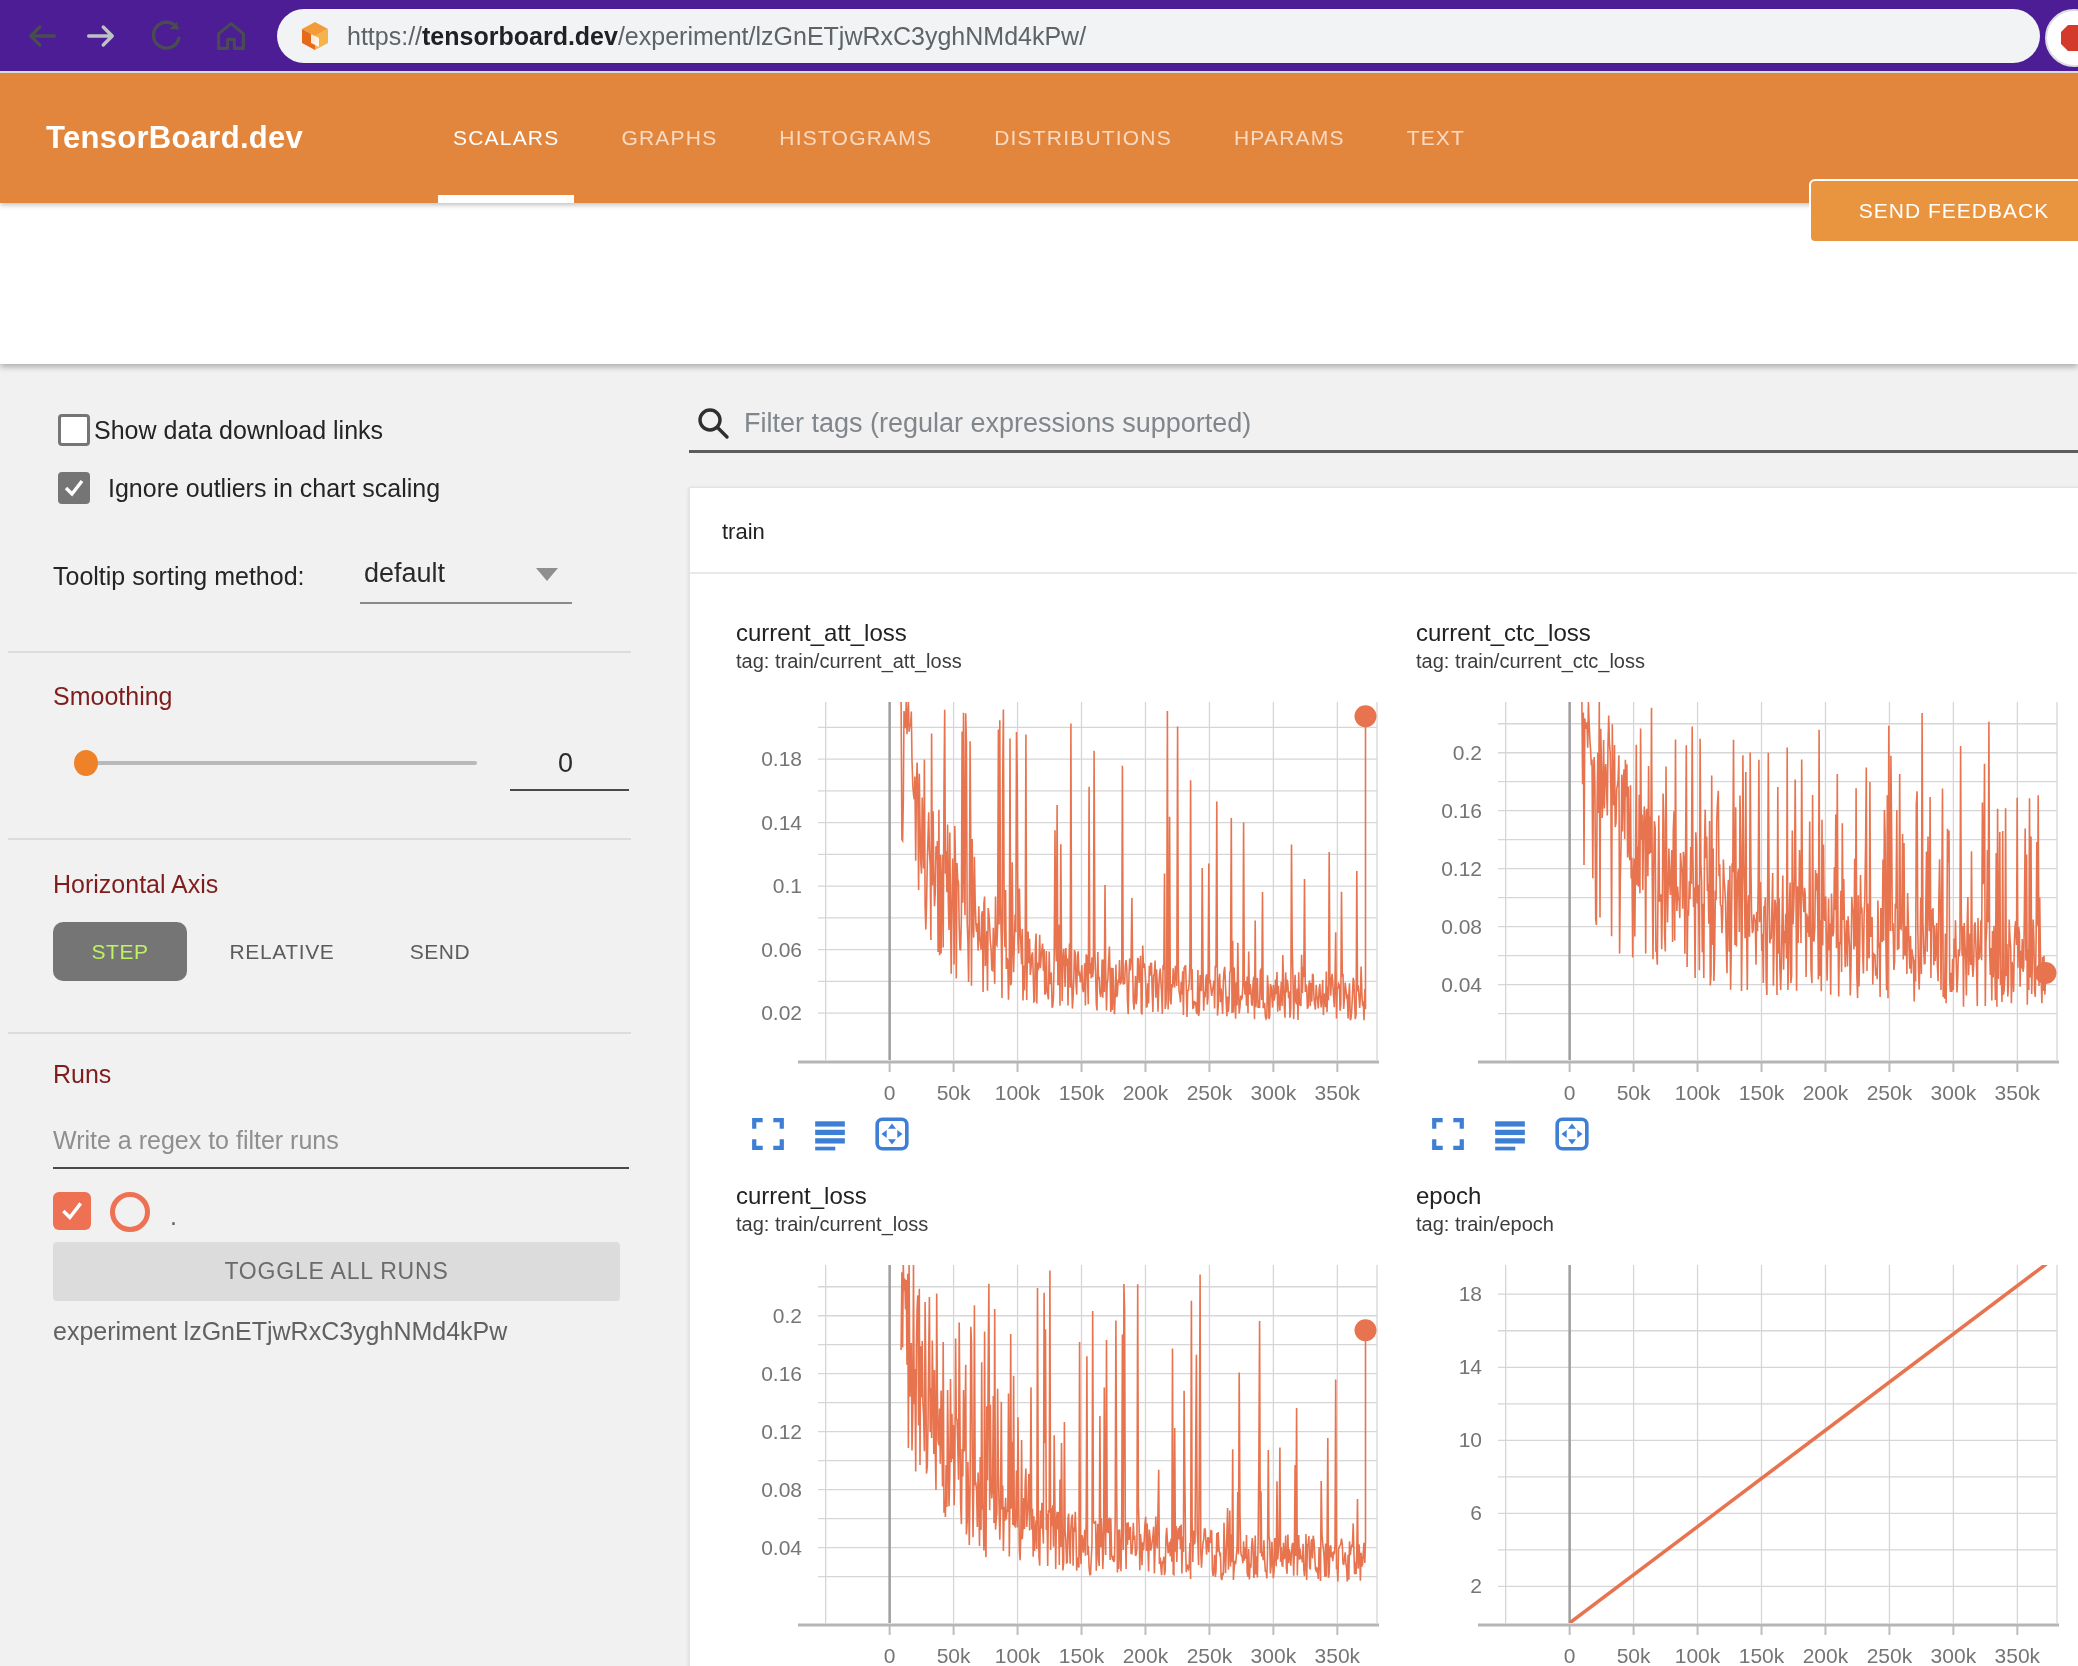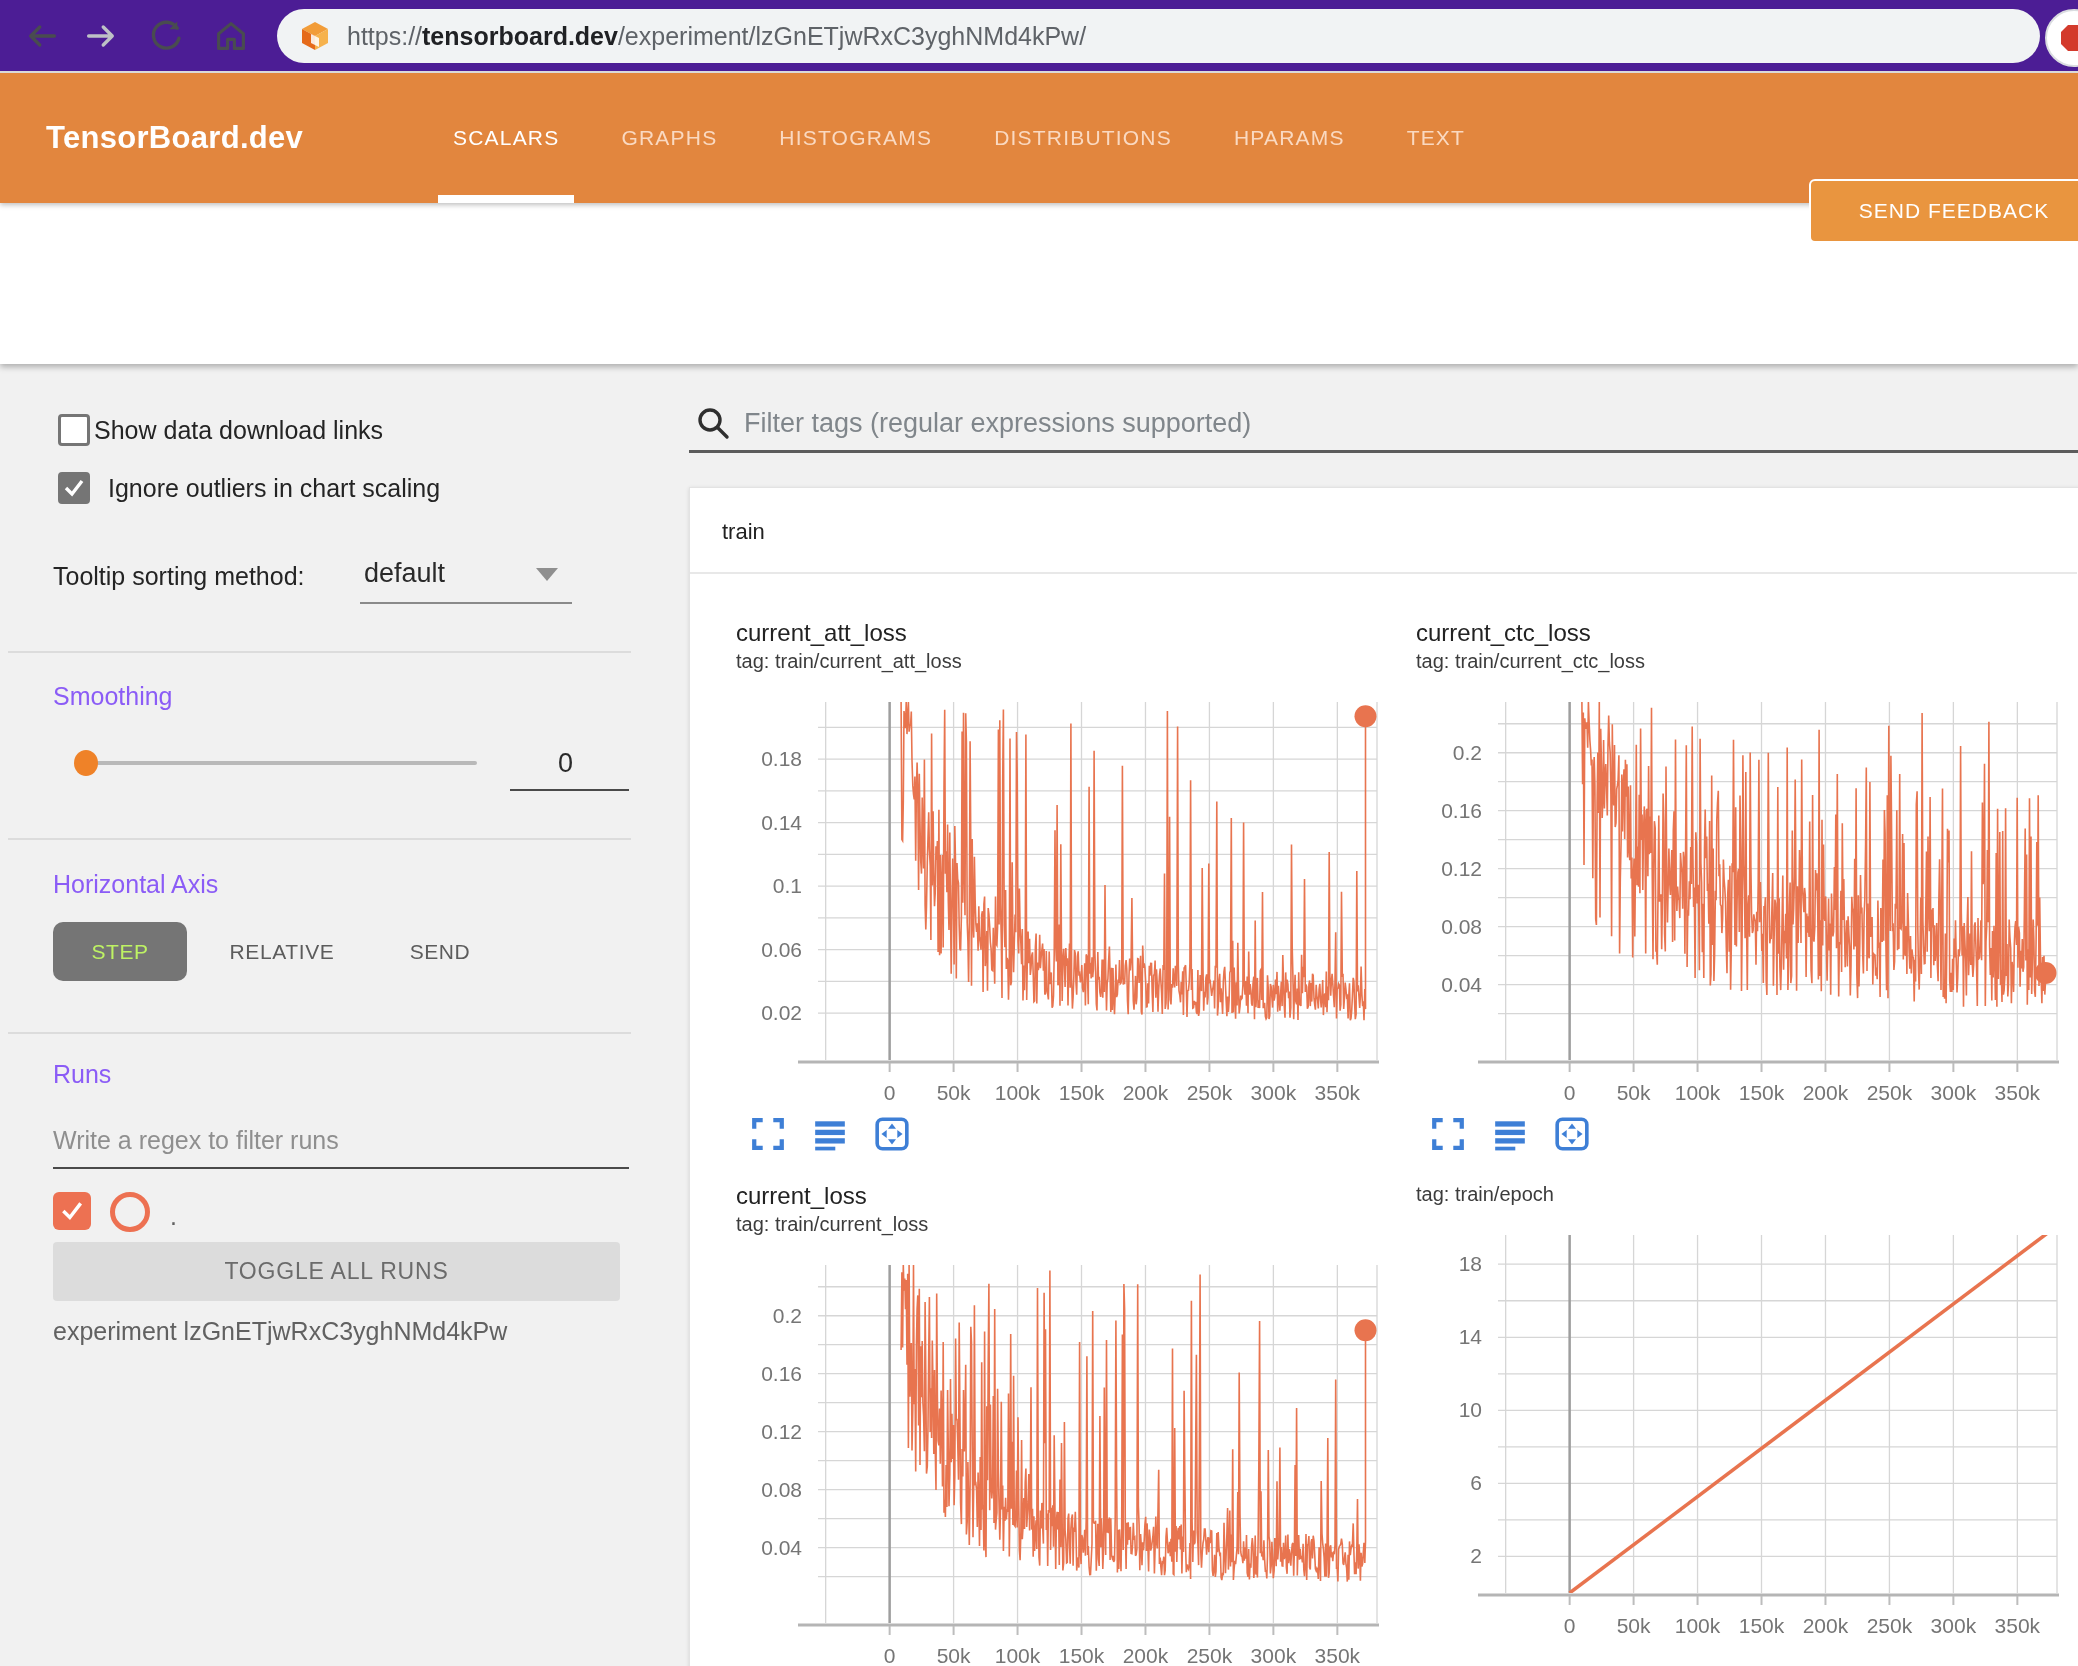--- a/index.html
+++ b/index.html
@@ -27,21 +27,21 @@
     font-size:21px;letter-spacing:1px;display:flex;align-items:center;justify-content:center;font-weight:500;cursor:pointer;box-sizing:border-box;}
 
   
   .title-bar{left:0;top:203px;width:2078px;height:161px;background:#fff;z-index:20;box-shadow:0 3px 6px rgba(0,0,0,.28);}
   .exp-title{left:47px;top:317px;font-size:26px;color:#737373;z-index:21;}
 
   
   .cb-box{width:32px;height:32px;border:3px solid #757575;border-radius:4px;box-sizing:border-box;background:#fff;cursor:pointer;}
   .cb-box.checked{background:#757575;border-color:#757575;display:flex;align-items:center;justify-content:center;}
   .side-label{font-size:25px;color:#242424;}
-  .side-head{font-size:25px;color:#8b5cf6;}
+  .side-head{font-size:25px;color:#7f1d1d;}
   .divider{height:2px;background:#dcdcdc;}
   .dd-value{font-size:27px;color:#2a2a2a;}
   .dd-underline{height:2px;background:#8a8a8a;}
   .dd-arrow{width:0;height:0;border-left:11px solid transparent;border-right:11px solid transparent;border-top:13px solid #8f8f8f;cursor:pointer;}
   .slider-track{height:4px;background:#b9b9b9;border-radius:2px;}
   .slider-thumb{width:24px;height:26px;border-radius:50%;background:#ef8228;cursor:pointer;}
   .axis-btn{height:59px;display:flex;align-items:center;justify-content:center;font-size:21px;letter-spacing:.6px;cursor:pointer;}
   .axis-btn.active{background:#757575;color:#bef264;border-radius:10px;}
   .axis-btn.plain{color:#5c5c5c;}
   .placeholder{color:#8f8f8f;}
@@ -376,20 +376,21 @@
               <rect x="118" y="6" width="559" height="358"></rect>
             </clipPath>
           </defs>
           <g clip-path="url(#clip2)">
             <path d="M201.1 91.0 L201.9 13.3 L202.6 88.5 L203.3 6.0 L204.0 31.6 L204.8 19.6 L205.5 50.2 L206.2 21.1 L207.0 105.7 L207.7 14.7 L208.4 189.0 L209.1 6.0 L209.9 137.8 L210.6 91.3 L211.3 84.0 L212.0 191.4 L212.8 150.2 L213.5 6.0 L214.2 145.3 L214.9 109.9 L215.7 212.6 L216.4 86.9 L217.1 49.8 L217.8 36.4 L218.6 166.5 L219.3 29.8 L220.0 206.1 L220.7 87.3 L221.5 138.2 L222.2 82.0 L222.9 143.5 L223.6 157.1 L224.4 192.3 L225.1 42.9 L225.8 114.4 L226.5 214.6 L227.3 207.3 L228.0 167.4 L228.7 95.4 L229.4 37.9 L230.2 173.1 L230.9 129.3 L231.6 179.0 L232.3 81.5 L233.1 135.2 L233.8 195.0 L234.5 111.0 L235.2 187.6 L236.0 231.0 L236.7 34.6 L237.4 137.5 L238.1 181.8 L238.9 186.4 L239.6 149.4 L240.3 204.7 L241.1 131.4 L241.8 161.9 L242.5 227.4 L243.2 82.9 L244.0 253.7 L244.7 240.8 L245.4 258.0 L246.1 206.1 L246.9 248.1 L247.6 131.1 L248.3 189.0 L249.0 247.3 L249.8 215.7 L250.5 120.0 L251.2 203.2 L251.9 154.8 L252.7 200.0 L253.4 165.9 L254.1 246.2 L254.8 217.3 L255.6 79.6 L256.3 161.2 L257.0 159.7 L257.7 182.1 L258.5 220.8 L259.2 63.6 L259.9 151.4 L260.6 244.3 L261.4 265.1 L262.1 189.9 L262.8 217.5 L263.5 131.1 L264.3 192.5 L265.0 170.5 L265.7 105.8 L266.4 275.4 L267.2 262.6 L267.9 203.0 L268.6 238.0 L269.3 286.1 L270.1 226.0 L270.8 67.8 L271.5 83.3 L272.2 186.7 L273.0 278.3 L273.7 227.3 L274.4 46.3 L275.2 226.3 L275.9 225.0 L276.6 231.3 L277.3 268.0 L278.1 213.4 L278.8 243.6 L279.5 286.9 L280.2 198.1 L281.0 270.9 L281.7 103.2 L282.4 248.5 L283.1 247.3 L283.9 291.5 L284.6 72.5 L285.3 281.7 L286.0 298.1 L286.8 147.2 L287.5 221.2 L288.2 104.3 L288.9 24.8 L289.7 251.2 L290.4 145.5 L291.1 225.8 L291.8 239.5 L292.6 226.9 L293.3 137.0 L294.0 263.9 L294.7 50.1 L295.5 270.6 L296.2 260.9 L296.9 254.0 L297.6 129.8 L298.4 213.3 L299.1 248.6 L299.8 280.7 L300.5 249.5 L301.3 142.7 L302.0 250.4 L302.7 226.5 L303.4 291.9 L304.2 247.7 L304.9 262.1 L305.6 238.8 L306.3 260.4 L307.1 250.4 L307.8 252.9 L308.5 134.6 L309.3 297.5 L310.0 236.5 L310.7 75.1 L311.4 249.8 L312.2 182.7 L312.9 266.1 L313.6 116.8 L314.3 265.9 L315.1 267.2 L315.8 254.8 L316.5 211.6 L317.2 268.5 L318.0 158.2 L318.7 241.1 L319.4 291.1 L320.1 301.2 L320.9 272.3 L321.6 181.0 L322.3 280.2 L323.0 268.2 L323.8 239.1 L324.5 270.0 L325.2 223.6 L325.9 209.6 L326.7 268.0 L327.4 255.3 L328.1 242.9 L328.8 215.0 L329.6 271.5 L330.3 236.4 L331.0 128.2 L331.7 270.6 L332.5 249.7 L333.2 297.7 L333.9 257.2 L334.6 291.9 L335.4 271.3 L336.1 261.2 L336.8 289.9 L337.5 28.9 L338.3 253.2 L339.0 298.2 L339.7 306.6 L340.4 251.5 L341.2 269.5 L341.9 243.9 L342.6 265.8 L343.4 284.6 L344.1 33.8 L344.8 184.3 L345.5 70.3 L346.3 271.0 L347.0 254.5 L347.7 307.1 L348.4 250.9 L349.2 253.4 L349.9 11.5 L350.6 290.9 L351.3 248.7 L352.1 267.2 L352.8 246.3 L353.5 287.8 L354.2 176.2 L355.0 253.8 L355.7 310.1 L356.4 262.6 L357.1 252.8 L357.9 270.4 L358.6 253.0 L359.3 305.9 L360.0 220.6 L360.8 287.9 L361.5 183.9 L362.2 266.5 L362.9 311.4 L363.7 303.4 L364.4 163.1 L365.1 271.3 L365.8 280.5 L366.6 303.9 L367.3 303.4 L368.0 259.6 L368.7 254.5 L369.5 286.9 L370.2 304.8 L370.9 269.4 L371.6 259.5 L372.4 255.5 L373.1 306.7 L373.8 268.4 L374.5 272.8 L375.3 252.8 L376.0 272.5 L376.7 311.6 L377.5 302.7 L378.2 298.4 L378.9 308.6 L379.6 83.1 L380.4 294.2 L381.1 305.1 L381.8 275.9 L382.5 278.9 L383.3 293.6 L384.0 285.8 L384.7 270.8 L385.4 296.7 L386.2 261.3 L386.9 97.3 L387.6 296.0 L388.3 287.1 L389.1 308.2 L389.8 315.6 L390.5 315.5 L391.2 301.4 L392.0 284.7 L392.7 52.1 L393.4 262.6 L394.1 264.2 L394.9 264.1 L395.6 261.7 L396.3 311.8 L397.0 287.7 L397.8 264.8 L398.5 300.2 L399.2 306.9 L399.9 156.9 L400.7 288.2 L401.4 259.3 L402.1 276.0 L402.8 309.9 L403.6 289.6 L404.3 128.4 L405.0 257.6 L405.7 296.1 L406.5 80.9 L407.2 273.7 L407.9 259.7 L408.6 274.3 L409.4 258.4 L410.1 301.1 L410.8 259.2 L411.6 296.4 L412.3 299.1 L413.0 296.9 L413.7 303.0 L414.5 301.0 L415.2 259.7 L415.9 61.6 L416.6 217.3 L417.4 313.4 L418.1 270.8 L418.8 310.0 L419.5 270.4 L420.3 291.7 L421.0 312.3 L421.7 268.6 L422.4 75.6 L423.2 291.1 L423.9 25.1 L424.6 50.1 L425.3 268.5 L426.1 309.9 L426.8 263.7 L427.5 285.6 L428.2 263.4 L429.0 281.0 L429.7 269.1 L430.4 268.8 L431.1 294.4 L431.9 294.7 L432.6 285.4 L433.3 263.7 L434.0 279.4 L434.8 278.3 L435.5 296.8 L436.2 295.4 L436.9 290.3 L437.7 25.3 L438.4 247.2 L439.1 265.6 L439.8 311.3 L440.6 275.1 L441.3 287.2 L442.0 306.2 L442.7 283.2 L443.5 291.3 L444.2 281.3 L444.9 265.8 L445.7 257.8 L446.4 292.1 L447.1 264.4 L447.8 284.2 L448.6 312.5 L449.3 270.6 L450.0 277.7 L450.7 291.6 L451.5 288.4 L452.2 282.7 L452.9 277.2 L453.6 267.8 L454.4 314.6 L455.1 289.7 L455.8 257.4 L456.5 283.1 L457.3 289.4 L458.0 250.8 L458.7 210.8 L459.4 304.9 L460.2 298.6 L460.9 308.4 L461.6 316.2 L462.3 303.1 L463.1 303.7 L463.8 297.7 L464.5 316.2 L465.2 311.5 L466.0 277.9 L466.7 268.7 L467.4 281.9 L468.1 294.3 L468.9 290.8 L469.6 282.9 L470.3 297.2 L471.0 279.7 L471.8 302.7 L472.5 89.5 L473.2 314.9 L473.9 315.6 L474.7 168.9 L475.4 292.7 L476.1 267.1 L476.8 302.9 L477.6 274.3 L478.3 268.9 L479.0 280.5 L479.8 267.0 L480.5 290.6 L481.2 265.4 L481.9 314.4 L482.7 277.4 L483.4 292.9 L484.1 131.7 L484.8 216.1 L485.6 288.3 L486.3 313.2 L487.0 305.3 L487.7 309.0 L488.5 310.4 L489.2 304.9 L489.9 284.0 L490.6 320.1 L491.4 41.8 L492.1 262.4 L492.8 303.0 L493.5 271.5 L494.3 285.2 L495.0 283.3 L495.7 187.2 L496.4 95.8 L497.2 273.5 L497.9 284.6 L498.6 306.1 L499.3 204.3 L500.1 15.5 L500.8 293.3 L501.5 308.8 L502.2 294.3 L503.0 284.1 L503.7 280.6 L504.4 270.0 L505.1 270.0 L505.9 282.1 L506.6 295.7 L507.3 283.3 L508.0 278.1 L508.8 293.2 L509.5 278.6 L510.2 284.2 L510.9 271.7 L511.7 272.0 L512.4 311.4 L513.1 316.8 L513.9 310.6 L514.6 295.8 L515.3 317.9 L516.0 312.5 L516.8 273.9 L517.5 293.1 L518.2 273.1 L518.9 288.6 L519.7 295.0 L520.4 293.6 L521.1 318.5 L521.8 321.1 L522.6 314.9 L523.3 315.3 L524.0 263.8 L524.7 290.3 L525.5 314.2 L526.2 293.8 L526.9 274.8 L527.6 248.9 L528.4 310.6 L529.1 289.0 L529.8 251.5 L530.5 307.5 L531.3 275.5 L532.0 303.2 L532.7 190.2 L533.4 320.9 L534.2 308.8 L534.9 301.9 L535.6 305.1 L536.3 297.4 L537.1 287.9 L537.8 232.9 L538.5 295.2 L539.2 113.6 L540.0 254.9 L540.7 292.4 L541.4 296.9 L542.1 297.6 L542.9 304.2 L543.6 282.2 L544.3 301.6 L545.0 288.4 L545.8 299.6 L546.5 276.0 L547.2 314.0 L548.0 317.8 L548.7 290.0 L549.4 320.4 L550.1 304.6 L550.9 308.8 L551.6 287.0 L552.3 279.1 L553.0 287.2 L553.8 318.9 L554.5 310.4 L555.2 276.5 L555.9 315.6 L556.7 297.4 L557.4 318.4 L558.1 284.0 L558.8 209.4 L559.6 61.9 L560.3 294.2 L561.0 232.3 L561.7 297.5 L562.5 292.5 L563.2 301.2 L563.9 281.3 L564.6 300.1 L565.4 312.9 L566.1 311.1 L566.8 319.5 L567.5 296.4 L568.3 190.9 L569.0 277.5 L569.7 282.3 L570.4 314.4 L571.2 307.0 L571.9 282.7 L572.6 298.1 L573.3 319.2 L574.1 311.7 L574.8 279.0 L575.5 291.4 L576.2 307.2 L577.0 222.2 L577.7 300.5 L578.4 291.1 L579.1 283.8 L579.9 188.6 L580.6 302.8 L581.3 288.1 L582.1 306.8 L582.8 307.0 L583.5 283.8 L584.2 300.0 L585.0 297.6 L585.7 276.6 L586.4 308.7 L587.1 314.8 L587.9 275.6 L588.6 304.3 L589.3 290.2 L590.0 295.8 L590.8 306.7 L591.5 294.0 L592.2 285.5 L592.9 283.9 L593.7 316.8 L594.4 290.1 L595.1 205.9 L595.8 297.1 L596.6 149.0 L597.3 316.6 L598.0 289.3 L598.7 276.1 L599.5 300.6 L600.2 289.9 L600.9 299.7 L601.6 296.8 L602.4 303.5 L603.1 284.8 L603.8 310.7 L604.5 317.2 L605.3 304.7 L606.0 275.1 L606.7 320.9 L607.4 286.3 L608.2 284.8 L608.9 277.1 L609.6 308.3 L610.3 310.5 L611.1 283.7 L611.8 280.1 L612.5 299.4 L613.2 276.7 L614.0 281.9 L614.7 295.1 L615.4 309.9 L616.2 311.9 L616.9 309.4 L617.6 311.0 L618.3 320.0 L619.1 288.3 L619.8 299.5 L620.5 322.1 L621.2 222.1 L622.0 274.5 L622.7 284.5 L623.4 289.8 L624.1 298.5 L624.9 317.6 L625.6 284.4 L626.3 317.8 L627.0 293.1 L627.8 179.1 L628.5 318.8 L629.2 314.0 L629.9 288.5 L630.7 286.4 L631.4 298.5 L632.1 293.2 L632.8 302.3 L633.6 292.2 L634.3 295.3 L635.0 286.0 L635.7 120.4 L636.5 310.0 L637.2 308.2 L637.9 322.5 L638.6 290.4 L639.4 287.4 L640.1 286.4 L640.8 284.9 L641.5 279.5 L642.3 285.0 L643.0 304.0 L643.7 305.9 L644.4 300.0 L645.2 293.3 L645.9 304.3 L646.6 308.8 L647.3 322.6 L648.1 295.7 L648.8 320.7 L649.5 282.4 L650.3 296.1 L651.0 290.0 L651.7 286.5 L652.4 286.9 L653.2 264.4 L653.9 292.7 L654.6 315.2 L655.3 303.4 L656.1 315.3 L656.8 290.4 L657.5 239.9 L658.2 309.6 L659.0 285.2 L659.7 296.0 L660.4 321.8 L661.1 293.7 L661.9 307.6 L662.6 304.8 L663.3 293.5 L664.0 283.7 L664.8 304.0 L665.5 282.6 L665.5 71.2" fill="none" stroke="#e8744f" stroke-width="1.6"></path>
           </g>
           <circle cx="665.487414187643" cy="71.22267206477731" r="11" fill="#e8744f"></circle>
         </svg>
       </div>
       <div class="chart-card" style="left: 1380px; top: 1181px;">
+        <div class="chart-title">epoch</div>
         <div class="chart-tag">tag: train/epoch</div>
         <svg width="700" height="412" viewBox="0 0 700 412" class="chart-svg">
           <line x1="118" y1="327.46938775510205" x2="677" y2="327.46938775510205" stroke="#d6d6d6" stroke-width="1.3"></line>
           <line x1="118" y1="290.9387755102041" x2="677" y2="290.9387755102041" stroke="#d6d6d6" stroke-width="1.3"></line>
           <line x1="118" y1="254.40816326530611" x2="677" y2="254.40816326530611" stroke="#d6d6d6" stroke-width="1.3"></line>
           <line x1="118" y1="217.87755102040816" x2="677" y2="217.87755102040816" stroke="#d6d6d6" stroke-width="1.3"></line>
           <line x1="118" y1="181.3469387755102" x2="677" y2="181.3469387755102" stroke="#d6d6d6" stroke-width="1.3"></line>
           <line x1="118" y1="144.81632653061226" x2="677" y2="144.81632653061226" stroke="#d6d6d6" stroke-width="1.3"></line>
           <line x1="118" y1="108.2857142857143" x2="677" y2="108.2857142857143" stroke="#d6d6d6" stroke-width="1.3"></line>
           <line x1="118" y1="71.75510204081635" x2="677" y2="71.75510204081635" stroke="#d6d6d6" stroke-width="1.3"></line>

